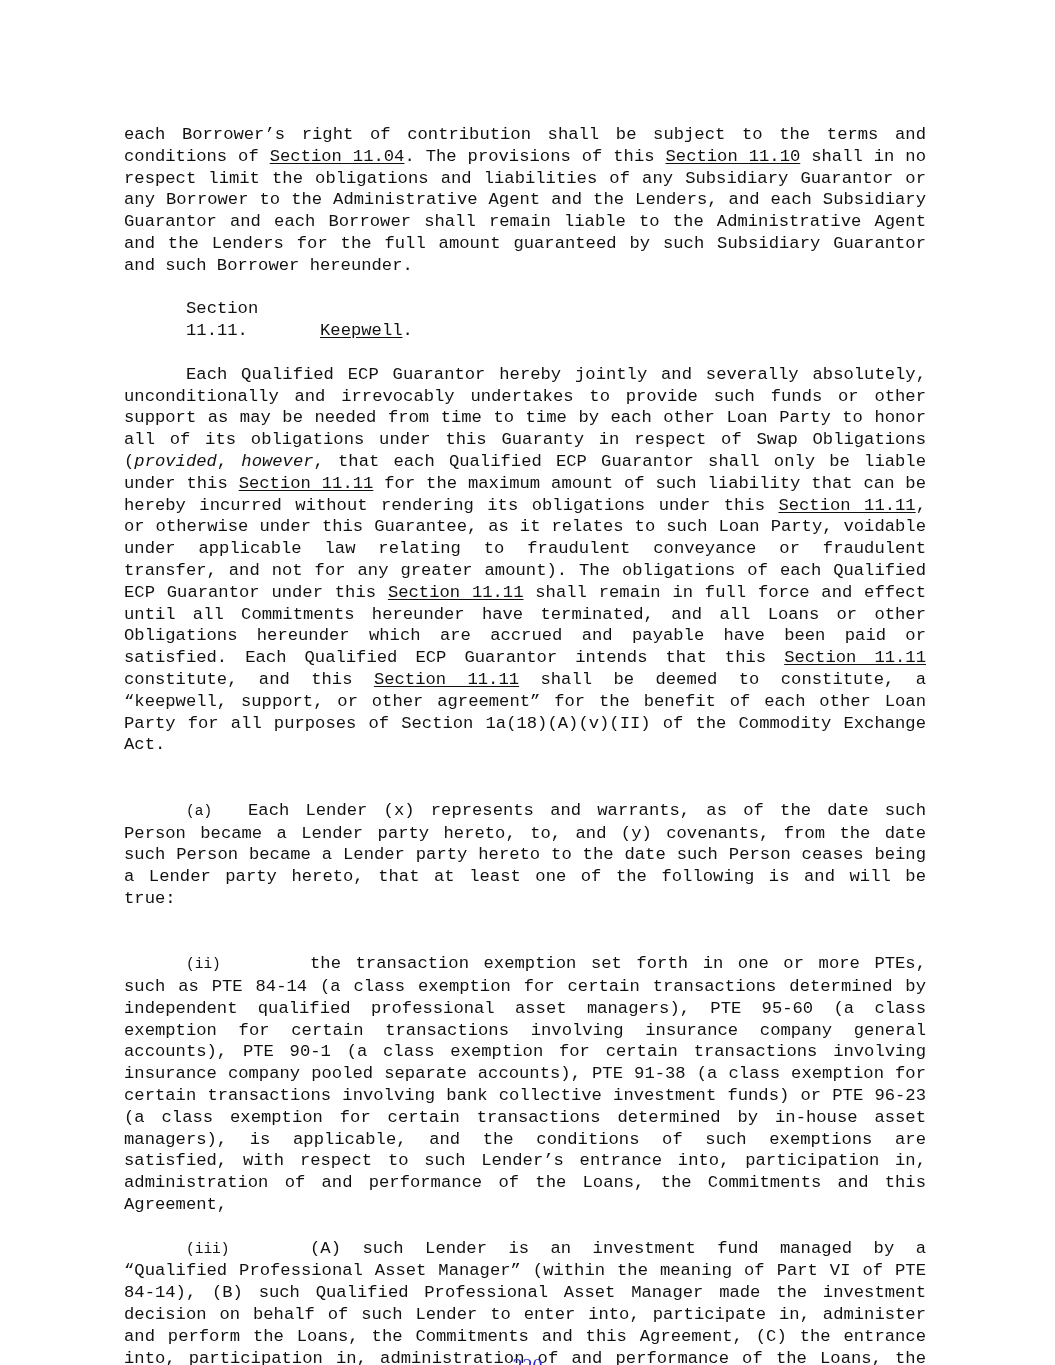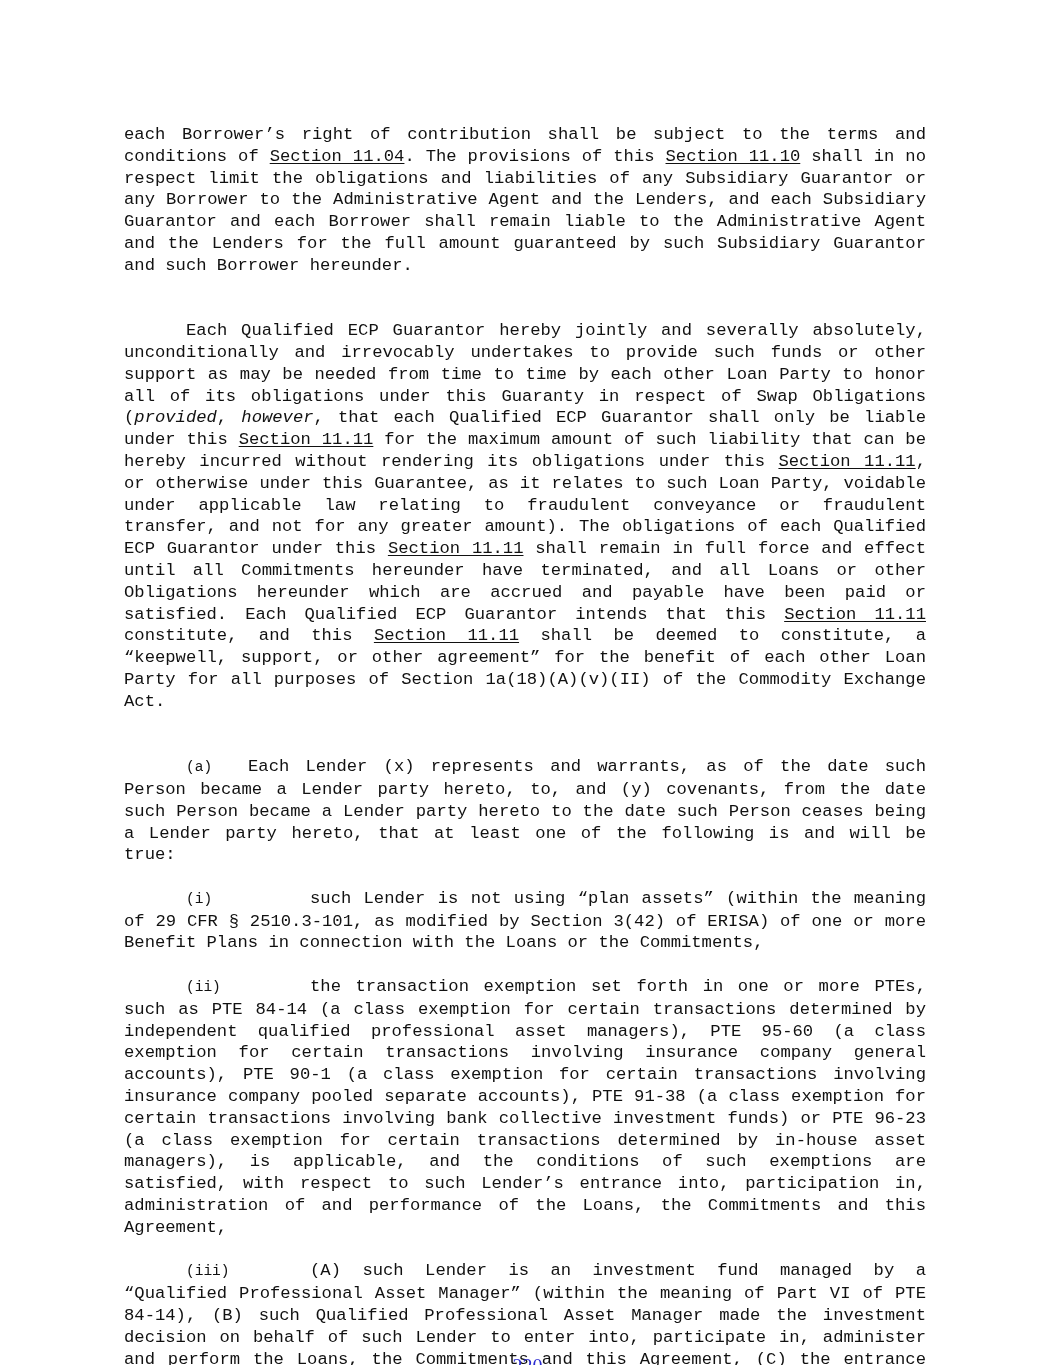--- a/index.html
+++ b/index.html
@@ -26,35 +26,35 @@
 </style>
 </head>
 <body>
 
 <div class="page">
 
   <p><span>each Borrower’s right of contribution shall be subject to the terms and conditions of </span><span class="u">Section 11.04</span><span>.  The provisions of this </span><span class="u">Section 11.10</span><span> shall in no respect limit the obligations and liabilities of any Subsidiary Guarantor or any Borrower to the Administrative Agent and the Lenders, and each Subsidiary Guarantor and each Borrower shall remain liable to the Administrative Agent and the Lenders for the full amount guaranteed by such Subsidiary Guarantor and such Borrower hereunder.</span></p>
 
   <div class="gap"></div>
 
+  <p class="heading"><span class="num">Section 11.11.</span><span class="u">Keepwell</span><span>.</span></p>
 
   <div class="gap"></div>
 
   <p class="indent"><span>Each Qualified ECP Guarantor hereby jointly and severally absolutely, unconditionally and irrevocably undertakes to provide such funds or other support as may be needed from time to time by each other Loan Party to honor all of its obligations under this Guaranty in respect of Swap Obligations (</span><i>provided</i><span>, </span><i>however</i><span>, that each Qualified ECP Guarantor shall only be liable under this </span><span class="u">Section 11.11</span><span> for the maximum amount of such liability that can be hereby incurred without rendering its obligations under this </span><span class="u">Section 11.11</span><span>, or otherwise under this Guarantee, as it relates to such Loan Party, voidable under applicable law relating to fraudulent conveyance or fraudulent transfer, and not for any greater amount). The obligations of each Qualified ECP Guarantor under this </span><span class="u">Section 11.11</span><span> shall remain in full force and effect until all Commitments hereunder have terminated, and all Loans or other Obligations hereunder which are accrued and payable have been paid or satisfied.  Each Qualified ECP Guarantor intends that this </span><span class="u">Section 11.11</span><span> constitute, and this </span><span class="u">Section 11.11</span><span> shall be deemed to constitute, a “keepwell, support, or other agreement” for the benefit of each other Loan Party for all purposes of Section 1a(18)(A)(v)(II) of the Commodity Exchange Act.</span></p>
 
   <div class="gap"></div>
 
 
   <div class="gap"></div>
 
   <p class="indent"><span class="lbl small">(a)</span><span>Each Lender (x) represents and warrants, as of the date such Person became a Lender party hereto, to, and (y) covenants, from the date such Person became a Lender party hereto to the date such Person ceases being a Lender party hereto, that at least one of the following is and will be true:</span></p>
 
   <div class="gap"></div>
 
-  <p class="indent"><span class="lbl-wide roman">(i)</span><span>such Lender is not using “plan assets” (within the meaning of 29 CFR § 2510.3-101, as modified by Section 3(42) of ERISA) of one or more Benefit Plans in connection with the Loans or the Commitments,</span></p>
 
   <div class="gap"></div>
 
   <p class="indent"><span class="lbl-wide roman">(ii)</span><span>the transaction exemption set forth in one or more PTEs, such as PTE 84-14 (a class exemption for certain transactions determined by independent qualified professional asset managers), PTE 95-60 (a class exemption for certain transactions involving insurance company general accounts), PTE 90-1 (a class exemption for certain transactions involving insurance company pooled separate accounts), PTE 91-38 (a class exemption for certain transactions involving bank collective investment funds) or PTE 96-23 (a class exemption for certain transactions determined by in-house asset managers), is applicable, and the conditions of such exemptions are satisfied, with respect to such Lender’s entrance into, participation in, administration of and performance of the Loans, the Commitments and this Agreement,</span></p>
 
   <div class="gap"></div>
 
   <p class="indent"><span class="lbl-wide roman">(iii)</span><span>(A) such Lender is an investment fund managed by a “Qualified Professional Asset Manager” (within the meaning of Part VI of PTE 84-14), (B) such Qualified Professional Asset Manager made the investment decision on behalf of such Lender to enter into, participate in, administer and perform the Loans, the Commitments and this Agreement, (C) the entrance into, participation in, administration of and performance of the Loans, the Commitments and this Agreement satisfies the requirements of sub-sections (b) through (g) of Part I of PTE 84-14 and (D) to the best knowledge of such Lender, the requirements of subsection (a) of Part I of PTE 84-14 are satisfied with respect to such Lender’s entrance into, participation in, administration of and performance of the Loans, the</span></p>
 
 </div>

